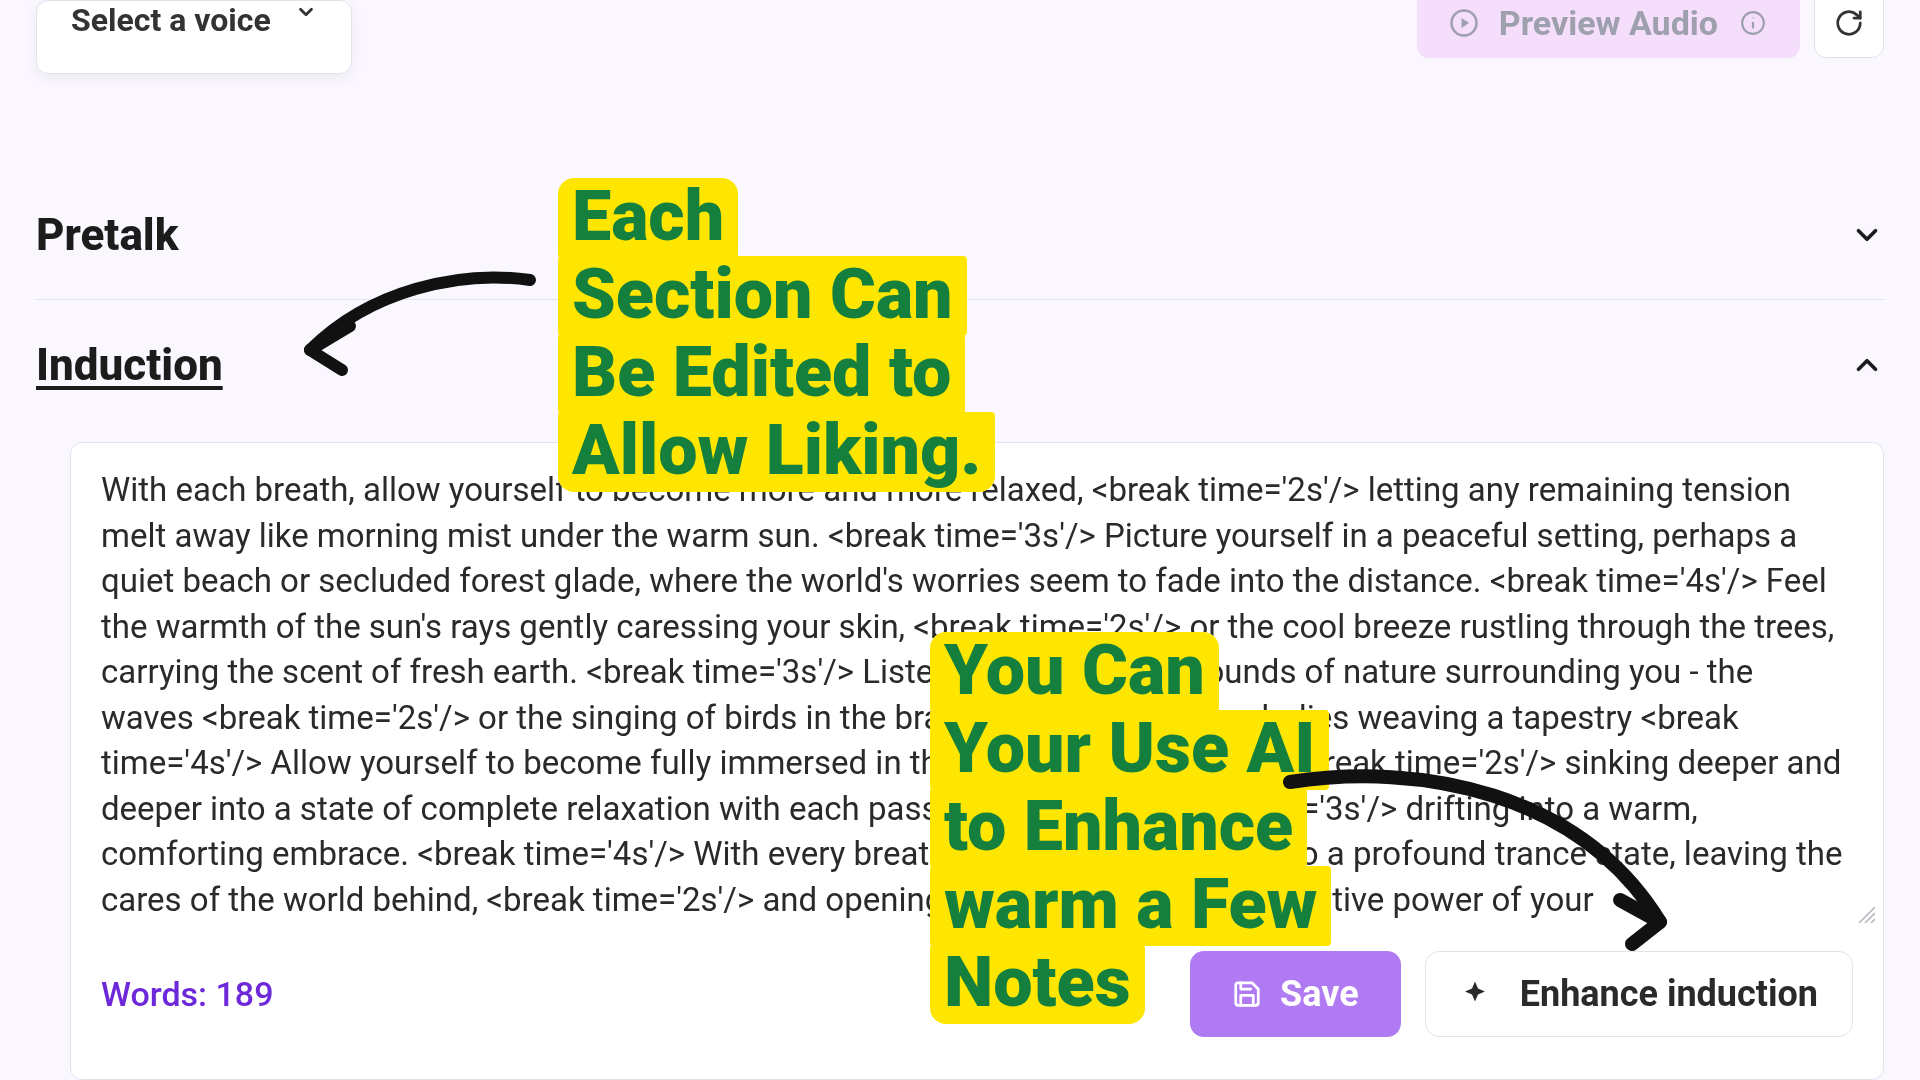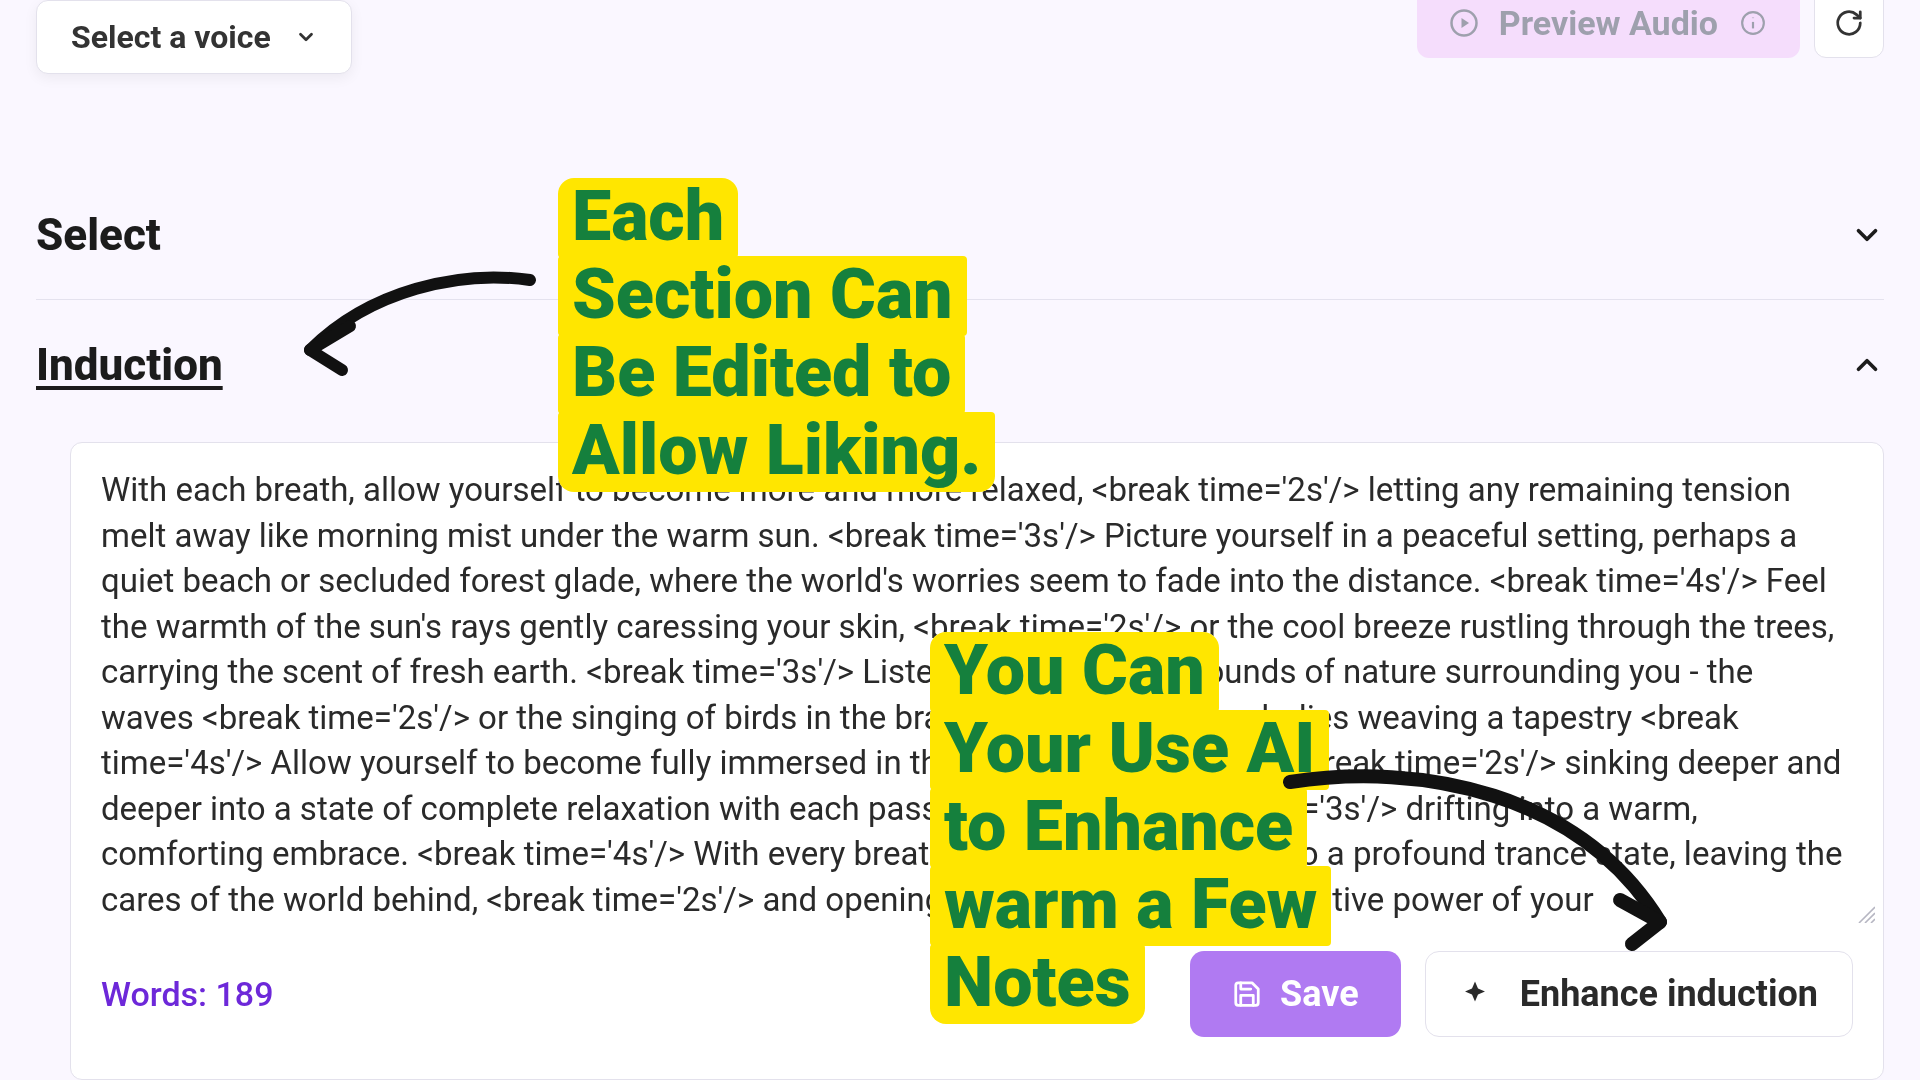--- a/index.html
+++ b/index.html
@@ -10,21 +10,21 @@
     color: #2a2a2a;
     overflow: hidden;
   }
   .stage { position: relative; width: 1920px; height: 1080px; }
 
   
   .voice-btn {
     position: absolute; left: 36px; top: 0px;
     height: 74px; padding: 0 34px;
     background: #fff; border: 1px solid #e3e1ec; border-radius: 12px;
-    display: flex; align-items: center; gap: 24px;
+    display: flex; gap: 24px;
     font-size: 32px; font-weight: 700; color: #333;
     box-shadow: 0 4px 14px rgba(0,0,0,.06);
   }
   .voice-btn .chev { width: 22px; height: 22px; display:flex; align-items:center; justify-content:center; }
   .preview-btn {
     position: absolute; right: 120px; top: -12px;
     height: 70px; padding: 0 30px;
     background: #f5ddfc; border-radius: 12px;
     display: flex; align-items: center; gap: 18px;
     font-size: 34px; font-weight: 700; color: #9ea0ad;
@@ -147,21 +147,21 @@
 
   <div class="refresh-btn">
     <svg viewBox="0 0 24 24" width="30" height="30" fill="none" stroke="#333" stroke-width="2.2" stroke-linecap="round" stroke-linejoin="round">
       <path d="M21 12a9 9 0 1 1-3-6.7L21 8"></path>
       <polyline points="21 3 21 8 16 8"></polyline>
     </svg>
   </div>
 
   <div class="sections">
     <div class="section-row">
-      <div class="section-title">Select</div>
+      <div class="section-title">Pretalk</div>
       <div class="section-chev">
         <svg viewBox="0 0 24 24" width="34" height="34" fill="none" stroke="#1c1c1c" stroke-width="2.6" stroke-linecap="round" stroke-linejoin="round">
             <polyline points="6 9 12 15 18 9"></polyline>
           </svg>
       </div>
     </div>
     <div class="section-row">
       <div class="section-title active">Induction</div>
       <div class="section-chev">
         <svg viewBox="0 0 24 24" width="34" height="34" fill="none" stroke="#1c1c1c" stroke-width="2.6" stroke-linecap="round" stroke-linejoin="round">

